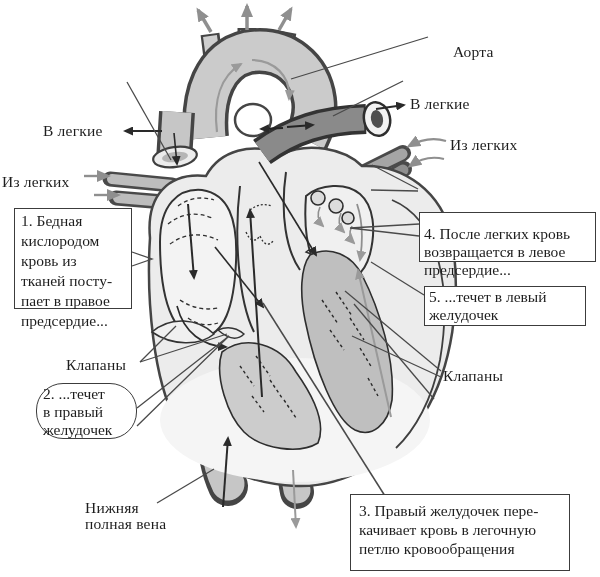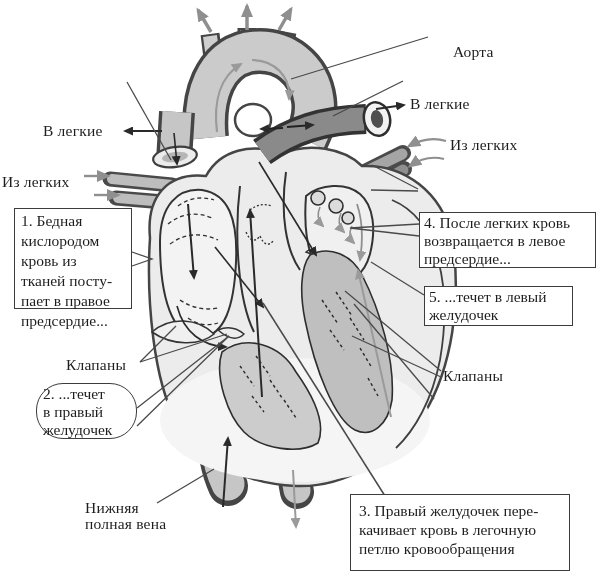--- a/index.html
+++ b/index.html
@@ -214,19 +214,19 @@
 кровь из
 тканей посту-
 пает в правое
 предсердие...</div>
   <div class="box" style="left:36px;top:383px;width:101px;height:56px;line-height:18px;padding-top:1px;border-radius:27px;">2. ...течет
 в правый
 желудочек</div>
   <div class="box" style="left:350px;top:494px;width:220px;height:77px;line-height:19px;padding:6px 8px 2px;">3. Правый желудочек пере-
 качивает кровь в легочную
 петлю кровообращения</div>
-  <div class="box" style="left:419px;top:212px;width:177px;height:56px;line-height:18px;padding:1px 4px;">4. После легких кровь
+  <div class="box" style="left:419px;top:212px;width:177px;height:50px;line-height:18px;padding:12px 4px;">4. После легких кровь
 возвращается в левое
 предсердие...</div>
-  <div class="box" style="left:424px;top:286px;width:149px;height:40px;line-height:18px;padding:1px 4px;">5. ...течет в левый
+  <div class="box" style="left:424px;top:286px;width:162px;height:40px;line-height:18px;padding:1px 4px;">5. ...течет в левый
 желудочек</div>
 
 </div>
 
 </body></html>

